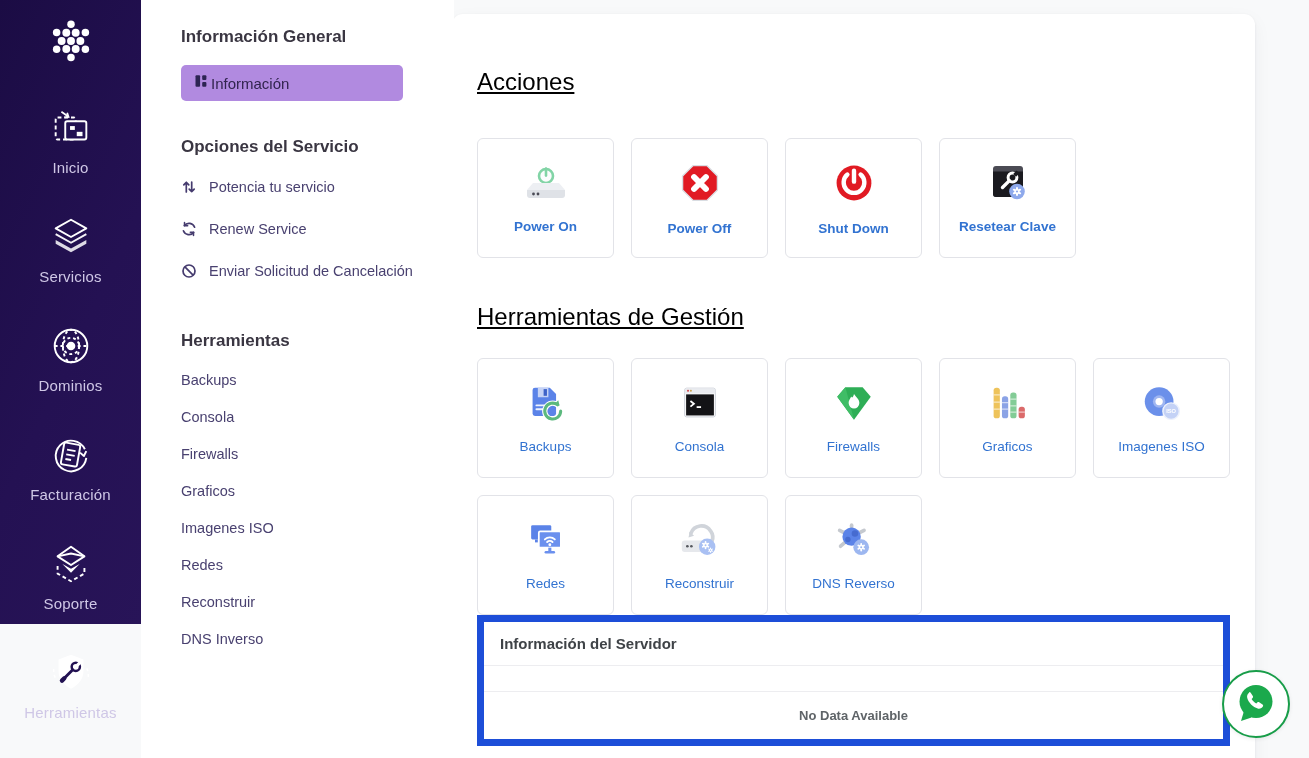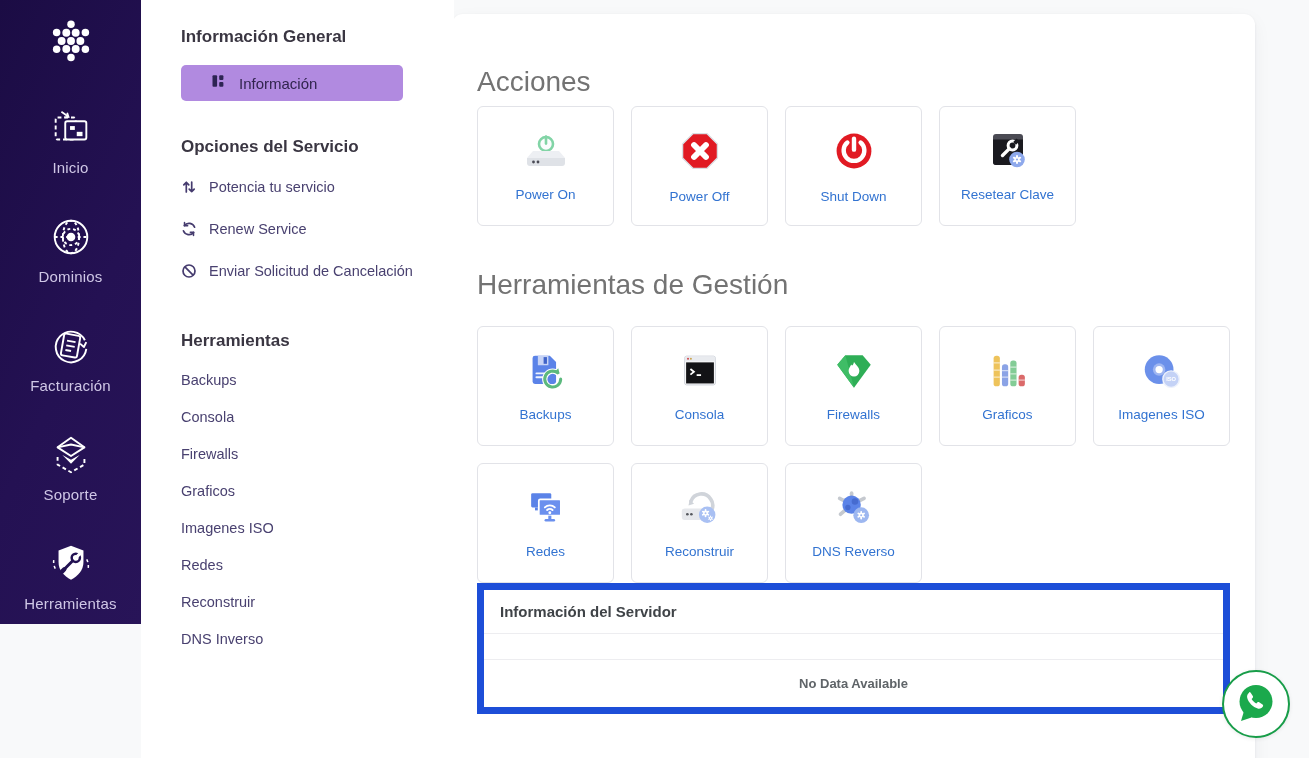--- a/index.html
+++ b/index.html
@@ -14,40 +14,40 @@
   .nav-item { display:flex; flex-direction:column; align-items:center;
     margin-bottom:37px; cursor:pointer; text-decoration:none; }
   .nav-item .icn { height:48px; display:flex; align-items:center; justify-content:center; margin-bottom:7px; }
   .nav-item .lbl { font-size:15px; color:#cfc7e6; letter-spacing:.2px; }
 
   
   .sub-sidebar { position:absolute; left:141px; top:0; width:313px; height:758px;
     background:#ffffff; padding:26px 26px 0 40px; z-index:2; }
   .sub-sidebar h3 { font-size:17px; font-weight:700; color:#3a3642; line-height:21px; }
   .pill { margin-top:18px; width:222px; height:36px; background:#b18ae0; border-radius:5px;
-    display:flex; align-items:center; padding-left:29px; gap:13px; cursor:pointer; }
+    display:flex; align-items:center; padding-left:12px; gap:2px; cursor:pointer; }
   .pill .plbl { font-size:15px; color:#31244e; }
   .h-opts { margin-top:35px; }
   .link-row { display:flex; align-items:flex-start; gap:12px; margin-top:22px; cursor:pointer; }
   .link-row:first-of-type { margin-top:26px; }
   .link-row .llbl { font-size:14.5px; color:#494170; }
   .h-tools { margin-top:47px; }
   .tool-list { margin-top:4px; list-style:none; }
   .tool-list li { margin-top:22px; font-size:14.5px; color:#494170; cursor:pointer; line-height:15px; }
 
   
   .panel { position:absolute; left:452px; top:14px; width:803px; height:980px;
     background:#fff; border-radius:11px; z-index:1;
     box-shadow:0 1px 3px rgba(30,30,60,.07), 0 6px 18px rgba(30,30,60,.05);
     padding:25px 25px 0 25px; }
-  .sec-title { font-size:28px; font-weight:400; color:#737373; line-height:32px; }
+  .sec-title { font-size:24px; font-weight:400; color:#000000; line-height:32px;text-decoration:underline; }
   .t-actions { margin-top:27px; }
   .t-tools { margin-top:43px; }
   .tile-row { display:flex; gap:17px; }
-  .r1 { margin-top:8px; }
+  .r1 { margin-top:40px;font-weight:bold; }
   .r2 { margin-top:25px; }
   .r3 { margin-top:17px; }
   .tile { width:137px; height:120px; background:#fff; border:1px solid #e2e3e8; border-radius:6px;
     display:flex; flex-direction:column; align-items:center; justify-content:center; gap:12px; cursor:pointer; }
   .tile-label { font-size:13.5px; color:#3273d1; }
 
   
   .srv-table { border:7px solid #1d4ed8; background:#fff; }
   .srv-head { padding:13px 16px; font-size:15px; font-weight:700; color:#3f4347;
     border-bottom:1px solid #ededf0; }
@@ -89,20 +89,30 @@
         <rect x="8" y="13" width="21" height="23" rx="2" stroke-dasharray="4 3"></rect>
         <path d="M14 7l7 5M20 8l1.5 4.5-4.5.5" stroke-width="1.8"></path>
         <rect x="18" y="17" width="22" height="19" rx="2" fill="#221152"></rect>
         <rect x="23" y="22" width="5" height="4" fill="#fff" stroke="none"></rect>
         <rect x="30" y="28" width="6" height="4.5" fill="#fff" stroke="none"></rect>
       </svg>
     </span>
     <span class="lbl">Inicio</span>
   </a>
 
+  <a class="nav-item">
+    <span class="icn">
+      <svg width="46" height="46" viewBox="0 0 48 48" fill="none" stroke="#fff" stroke-width="2" stroke-linejoin="round">
+        <path d="M24 6 40 15 24 24 8 15Z"></path>
+        <path d="M8 21l16 9 16-9" stroke-opacity=".95"></path>
+        <path d="M8 27v4l16 9 16-9v-4l-16 9z" fill="#fff" fill-opacity=".85" stroke="none"></path>
+      </svg>
+    </span>
+    <span class="lbl">Servicios</span>
+  </a>
 
   <a class="nav-item">
     <span class="icn">
       <svg width="46" height="46" viewBox="0 0 48 48" fill="none" stroke="#fff" stroke-width="2">
         <circle cx="24" cy="24" r="17"></circle>
         <ellipse cx="24" cy="24" rx="8.5" ry="17" stroke-dasharray="3 3"></ellipse>
         <path d="M7 24h34" stroke-dasharray="3 3"></path>
         <circle cx="24" cy="24" r="4.5" fill="#fff" stroke="none"></circle>
         <circle cx="24" cy="24" r="8.5" stroke-dasharray="3 3"></circle>
       </svg>

